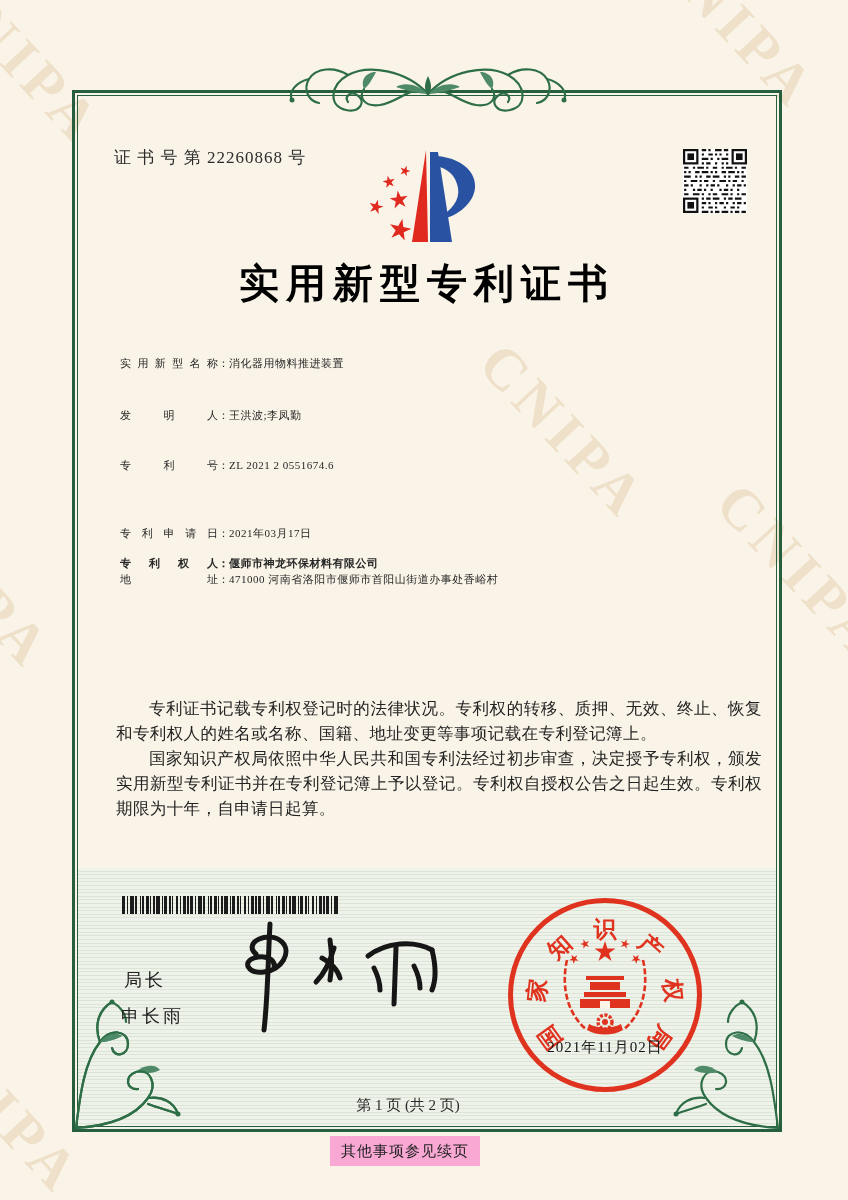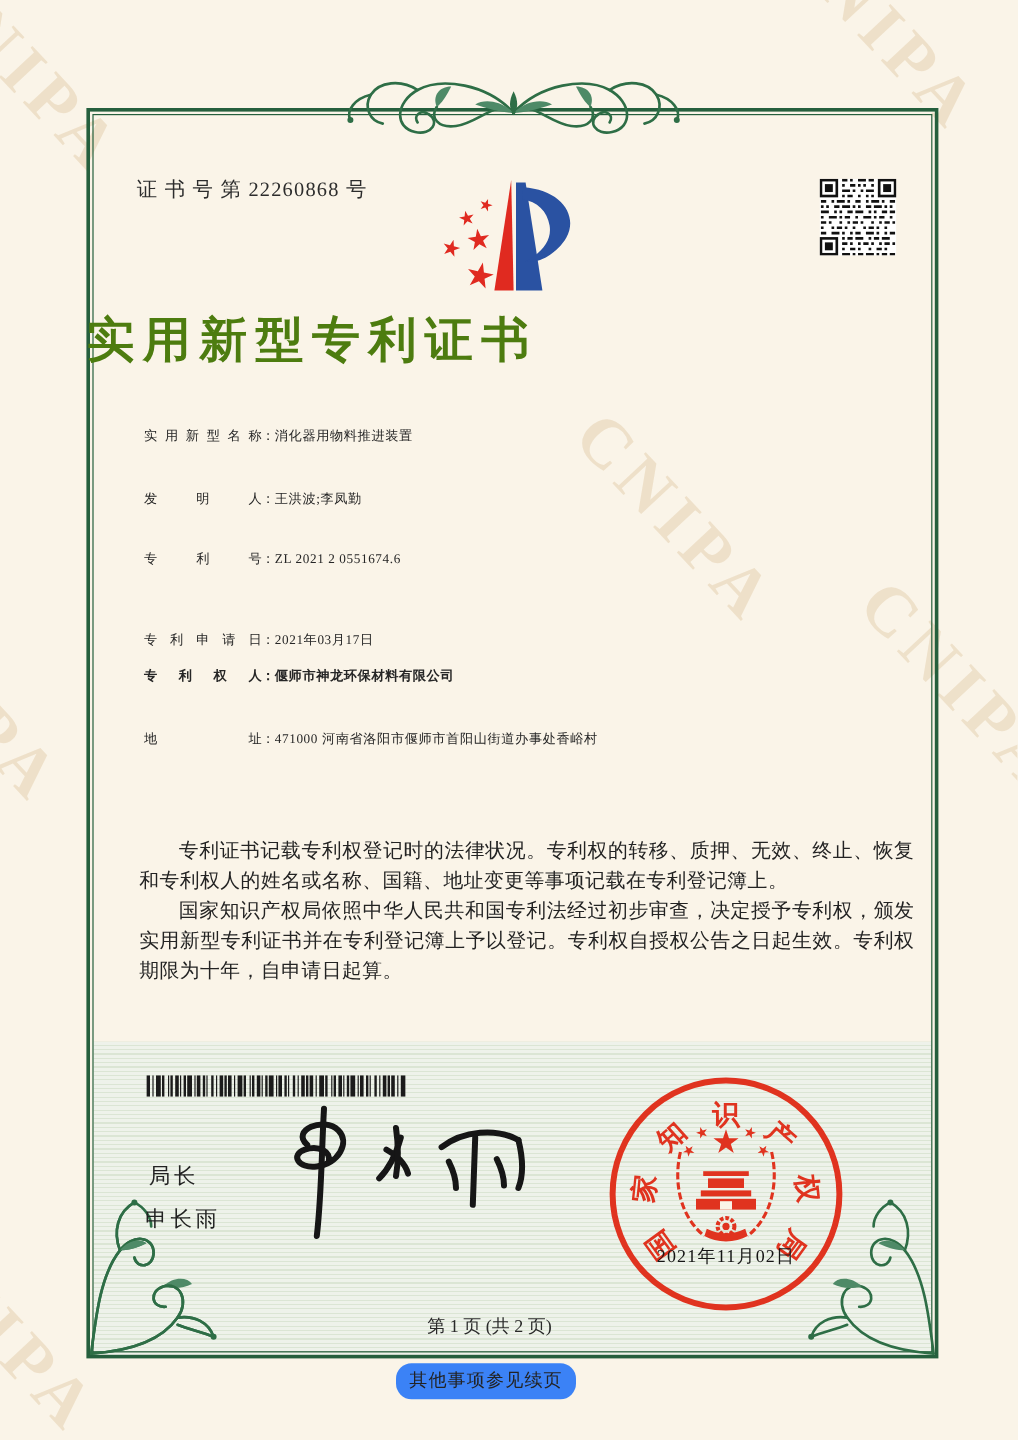--- a/index.html
+++ b/index.html
@@ -26,28 +26,28 @@
   .frame-inner{position:absolute;left:2px;top:2px;right:2px;bottom:2px;border:1px solid #255f3d;}
 
   .orn-top{position:absolute;left:268px;top:54px;width:320px;height:74px;z-index:3;}
   .orn-bl{position:absolute;left:74px;top:996px;width:118px;height:136px;z-index:3;transform:scaleX(-1);}
   .orn-br{position:absolute;left:662px;top:996px;width:118px;height:136px;z-index:3;}
 
   .abs{position:absolute;z-index:4;}
   .cert-no{left:114px;top:146px;font-size:17px;color:#2c2c2c;letter-spacing:1px;}
   .logo{left:358px;top:140px;}
   .qr{left:683px;top:149px;}
-  .title{left:72px;top:256px;width:710px;font-size:40px;font-weight:bold;
-         letter-spacing:7px;color:#4d7c0f;}
+  .title{left:72px;top:256px;width:710px;text-align:center;font-size:40px;font-weight:bold;
+         letter-spacing:7px;color:#000000;}
 
   .frow{left:120px;width:650px;font-size:11px;color:#262626;white-space:nowrap;}
   .f-label{display:inline-block;width:98px;text-align:justify;text-align-last:justify;}
   .f-colon{display:inline;}
   .f-value{display:inline;letter-spacing:.5px;}
-  .r0{top:356px;} .r1{top:408px;} .r2{top:458px;} .r3{top:506px;margin-top:20px;} .r4{top:556px;font-weight:bold;} .r5{top:608px;} .r6{top:660px;}
+  .r0{top:356px;} .r1{top:408px;} .r2{top:458px;} .r3{top:506px;margin-top:20px;} .r4{top:556px;font-weight:bold;} .r5{top:572px;} .r6{top:660px;}
   .grant-pair{position:absolute;left:265px;top:0;}
 
   .bodytext{left:116px;top:696px;width:646px;font-size:16.5px;line-height:25px;color:#232323;
             text-align:justify;z-index:4;}
   .bodytext p{margin:0;text-indent:2em;letter-spacing:.4px;}
 
   .barcode{left:122px;top:896px;}
   .officer-title{left:124px;top:968px;font-size:18px;letter-spacing:3px;color:#222;z-index:5;}
   .officer-name{left:121px;top:1004px;font-size:18px;letter-spacing:3px;color:#222;z-index:5;}
   .sig{left:218px;top:918px;z-index:5;}
@@ -62,22 +62,22 @@
   .sc2{transform:rotate(-42deg) translateY(-68px);}
   .sc3{transform:rotate(0deg) translateY(-68px);}
   .sc4{transform:rotate(42deg) translateY(-68px);}
   .sc5{transform:rotate(84deg) translateY(-68px);}
   .sc6{transform:rotate(126deg) translateY(-68px);}
   .emblem{position:absolute;left:49px;top:36px;}
   .seal-date{position:absolute;left:8px;top:140px;width:178px;text-align:center;font-size:15px;
              color:#151515;letter-spacing:1px;z-index:7;}
 
   .page-info{left:72px;top:1096px;width:672px;text-align:center;font-size:15px;color:#2a2a2a;z-index:5;}
-  .note-box{left:330px;top:1136px;width:150px;height:30px;background:#3b82f6;text-align:center;
-            line-height:30px;font-size:15px;color:#232323;z-index:5;letter-spacing:1px;border-radius:13px;}
+  .note-box{left:330px;top:1136px;width:150px;height:30px;background:#f9a8d4;text-align:center;
+            line-height:30px;font-size:15px;color:#232323;z-index:5;letter-spacing:1px;}
 </style>
 </head>
 <body>
 
 <div id="page">
 
   <div class="wm wm1">CNIPA</div>
   <div class="wm wm2">CNIPA</div>
   <div class="wm wm3">CNIPA</div>
   <div class="wm wm4">CNIPA</div>

